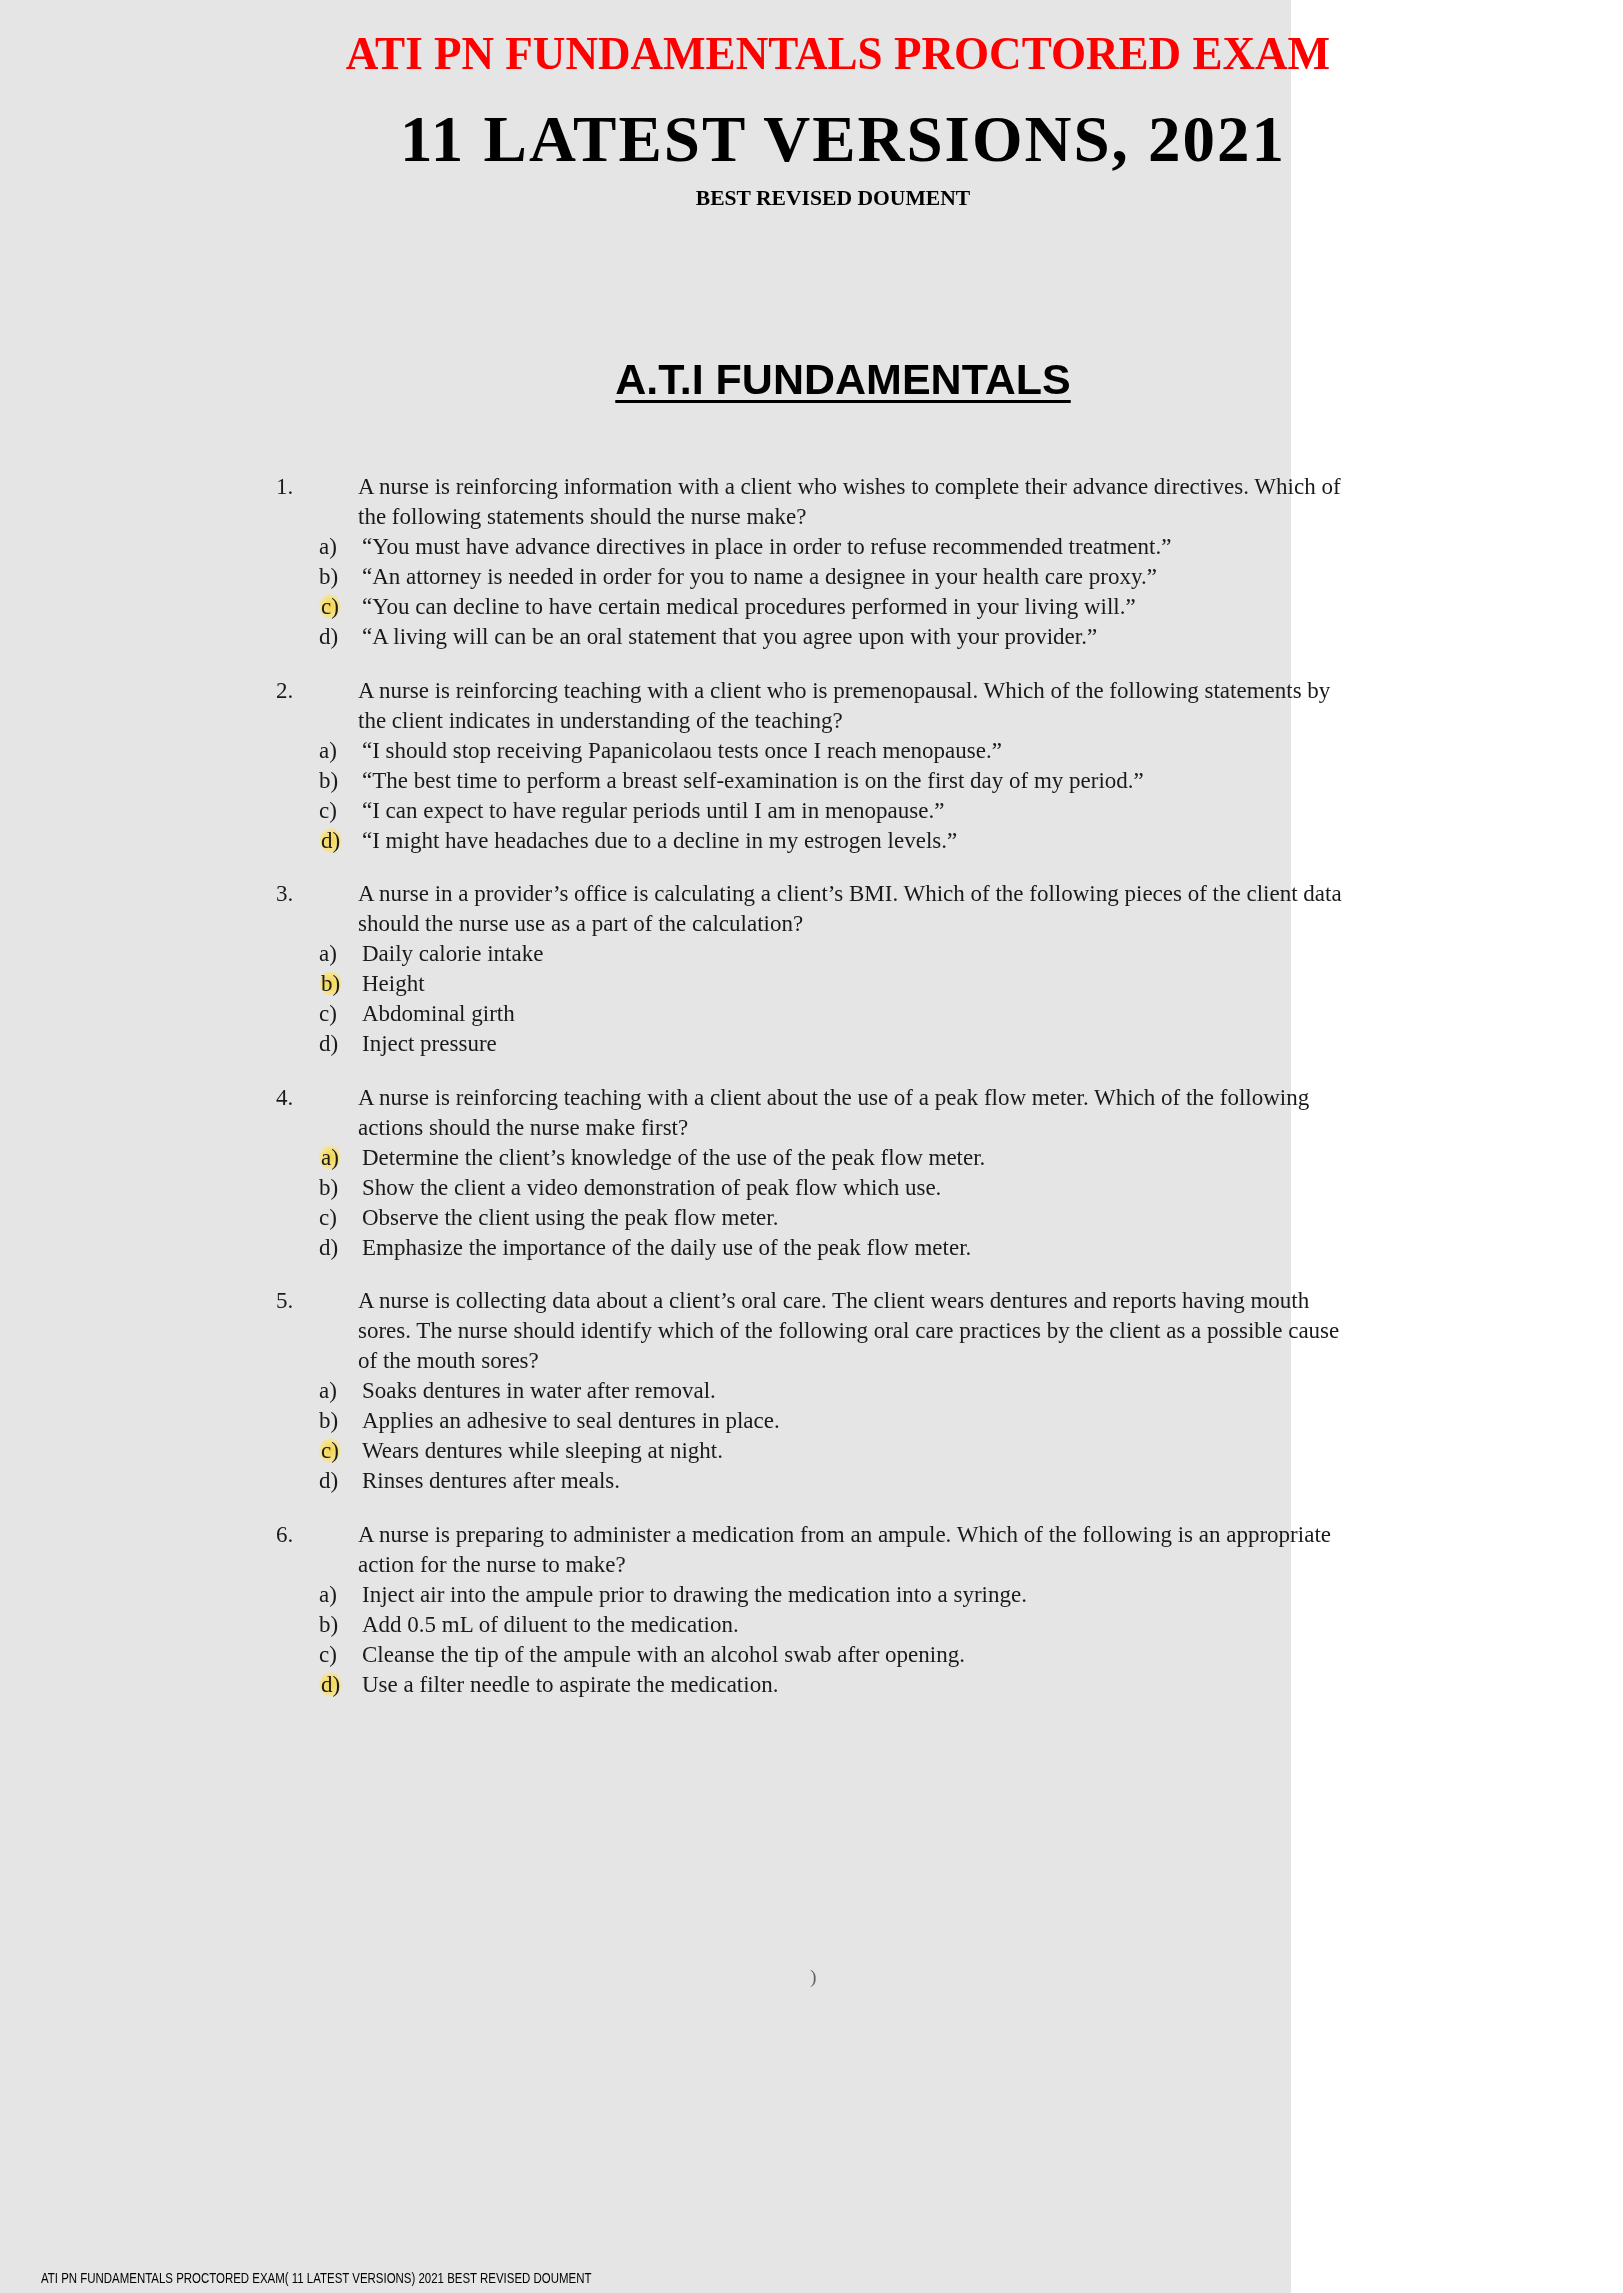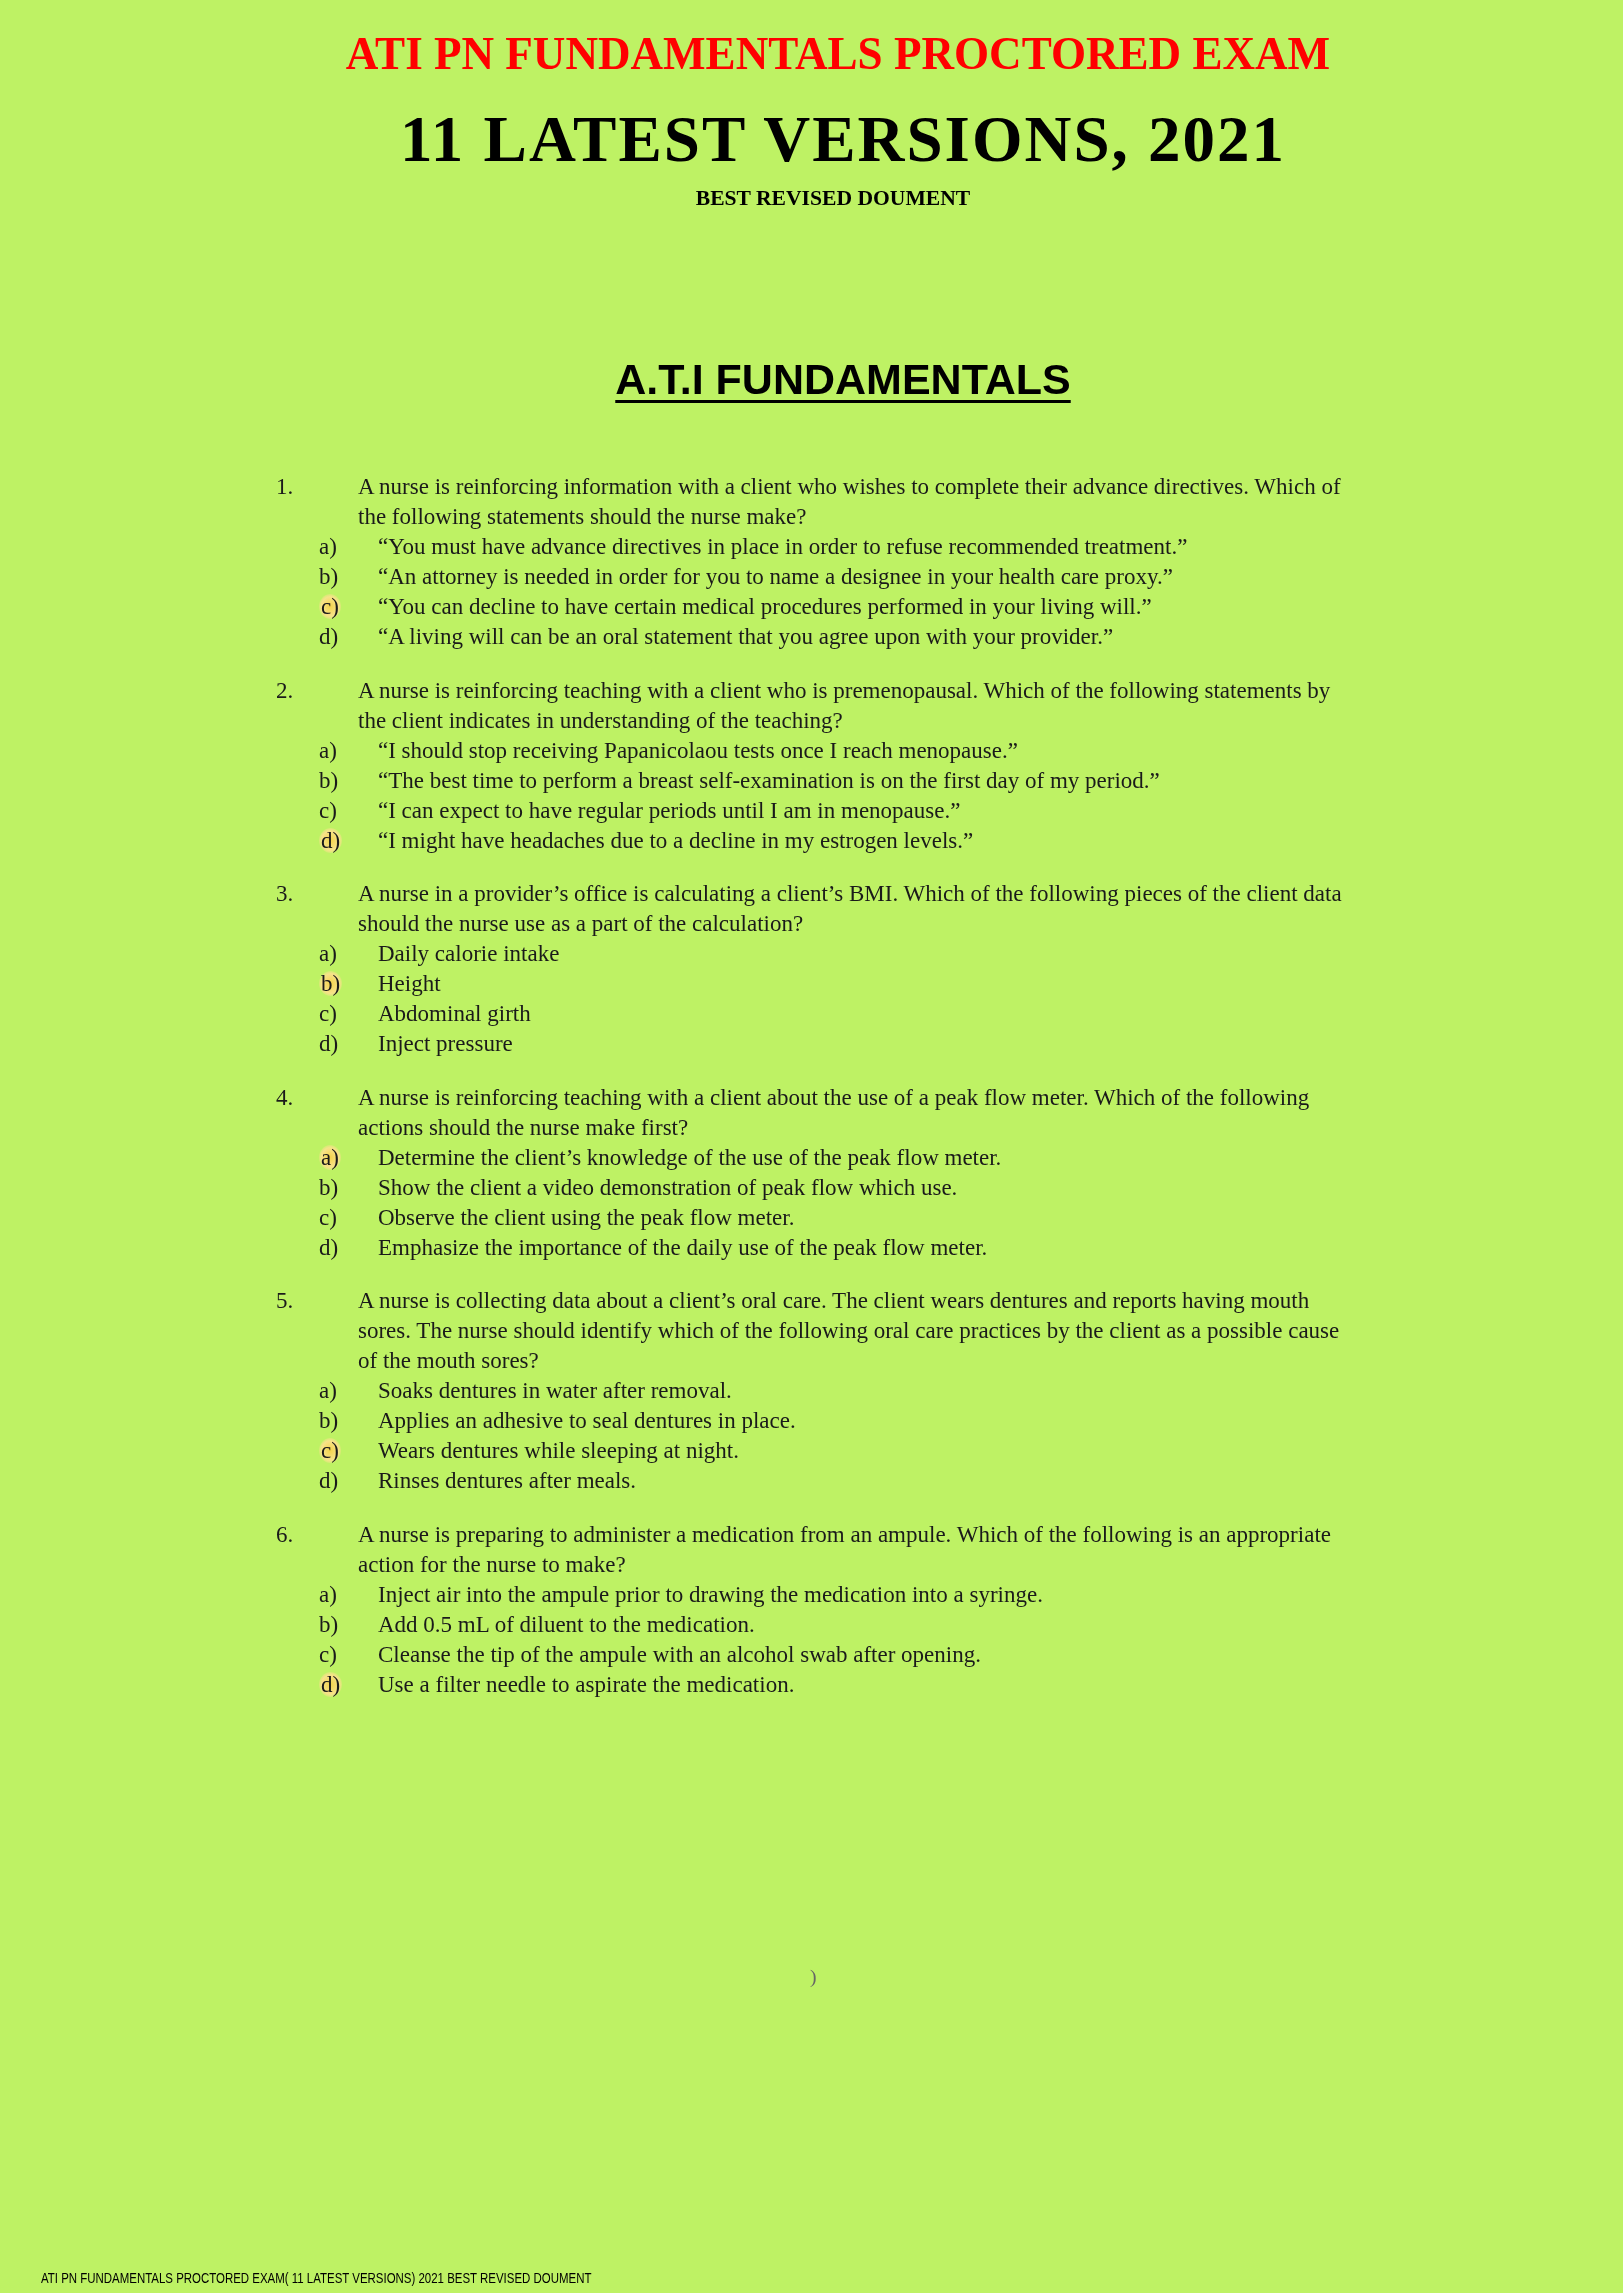--- a/index.html
+++ b/index.html
@@ -1,17 +1,17 @@
 <!DOCTYPE html>
 <html><head>
 <meta charset="utf-8">
 <style>
   html, body { margin: 0; padding: 0; background: #ffffff; }
   body { width: 1623px; height: 2294px; position: relative; overflow: hidden; }
-  .page { position: absolute; left: 0; top: 0; width: 1623px; height: 2294px; background: #bef264; }
+  .page { position: absolute; left: 0; top: 0; width: 1291px; height: 2294px; background: #e5e5e5; }
 
   .title-red {
     position: absolute; top: 27.4px; left: 0; width: 1676px; text-align: center;
     font-family: "Liberation Serif", serif; font-weight: bold; font-size: 46px;
     color: #ff0000; letter-spacing: 0px; transform: scaleX(0.98);
   }
   .title-black {
     position: absolute; top: 102px; left: 0; width: 1686px; text-align: center;
     font-family: "Liberation Serif", serif; font-weight: bold; font-size: 65px;
     color: #000; letter-spacing: 2px;
@@ -38,21 +38,21 @@
   .q-num { width: 43px; flex: 0 0 43px; }
   .q-text { flex: 1; margin-left: 39px; }
   .options { margin-left: 43px; }
   .option { display: flex; }
   .opt-letter { width: 43px; flex: 0 0 43px; position: relative; }
   .opt-letter.correct span.hl {
     background: radial-gradient(ellipse at center, #f3d34a 0%, #f7e28a 55%, rgba(255,255,255,0) 80%);
     border-radius: 50%;
     padding: 0 2px;
   }
-  .opt-text { flex: 1; margin-left: 16px; }
+  .opt-text { flex: 1; }
 
   .page-mark {
     position: absolute; left: 810px; top: 1966px;
     font-family: "Liberation Serif", serif; font-size: 19.6px; color: #666;
   }
   .footer {
     position: absolute; left: 41px; top: 2270px;
     font-family: "Liberation Sans", sans-serif; font-size: 14.7px; color: #000;
     letter-spacing: 0px; transform: scaleX(0.78); transform-origin: left top;
     white-space: nowrap;

